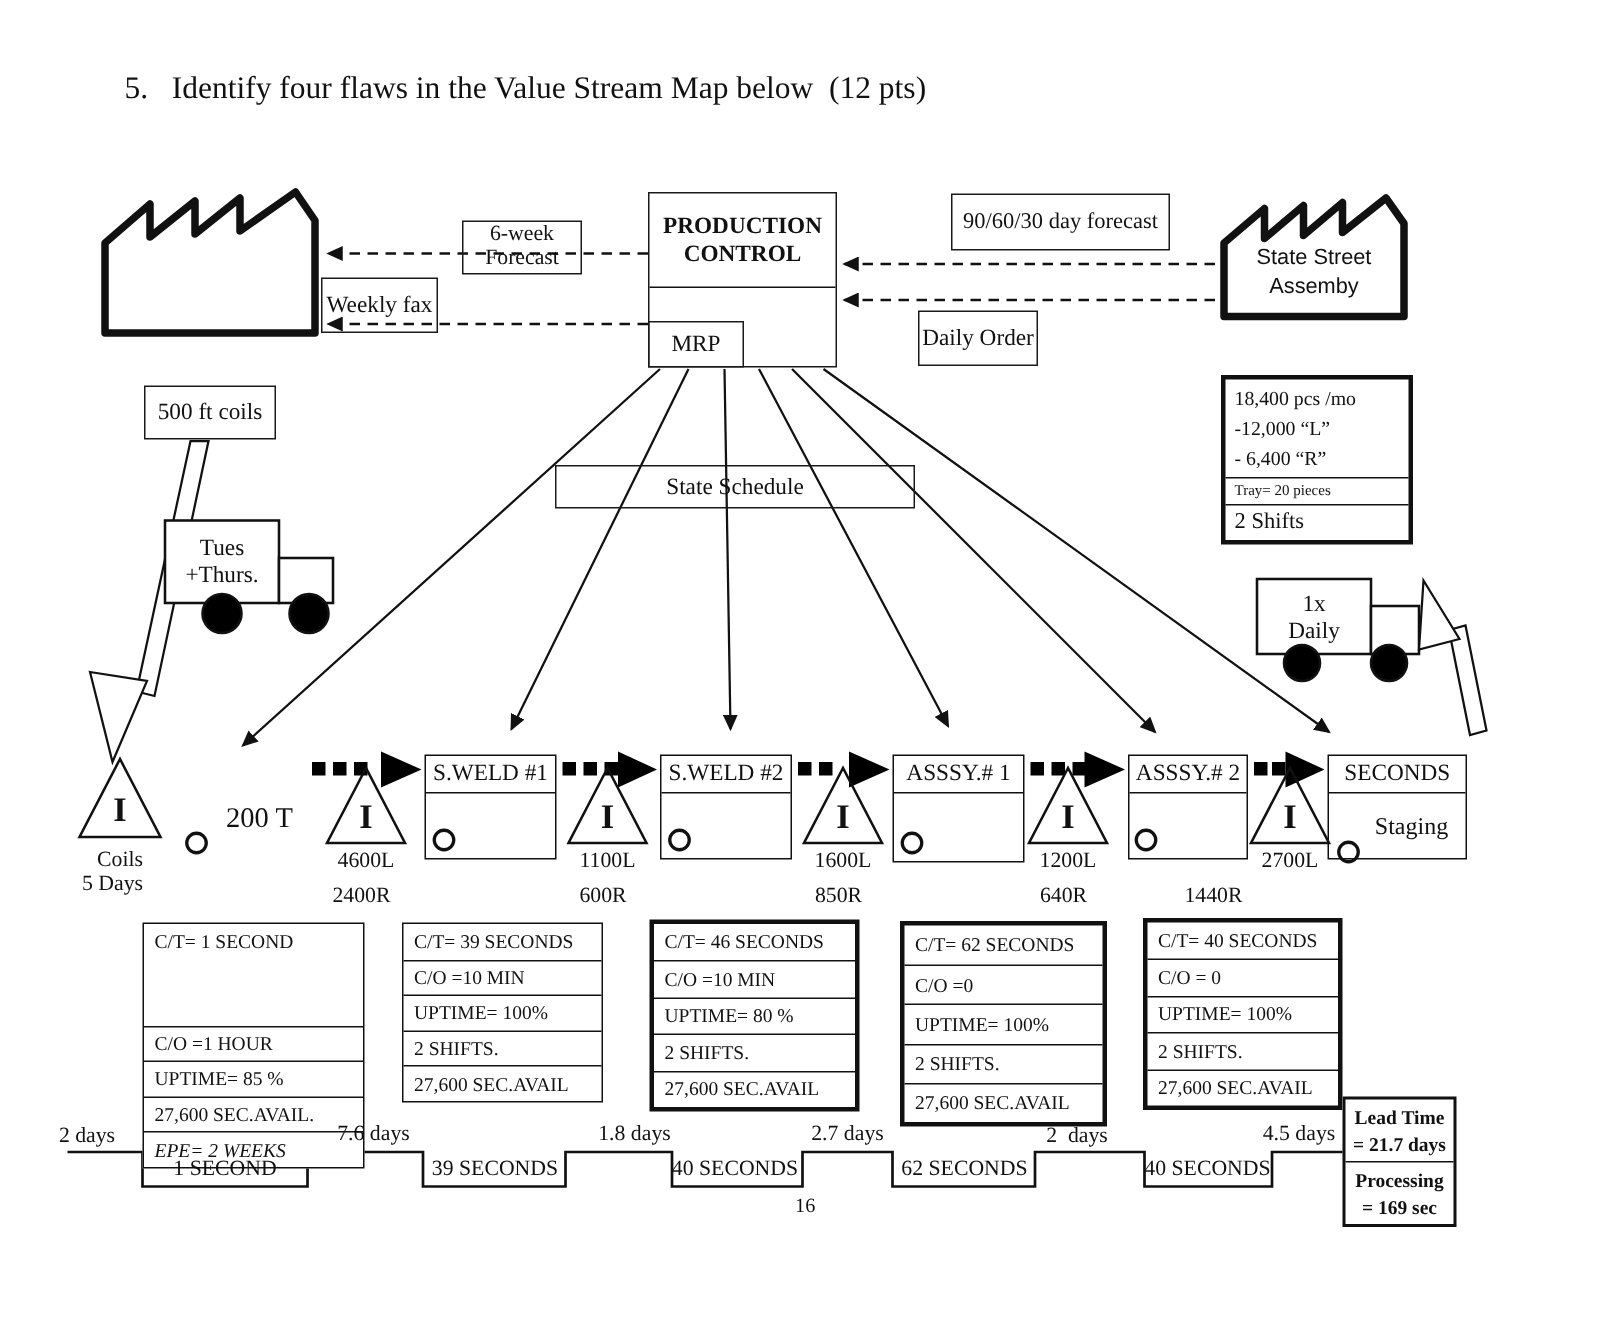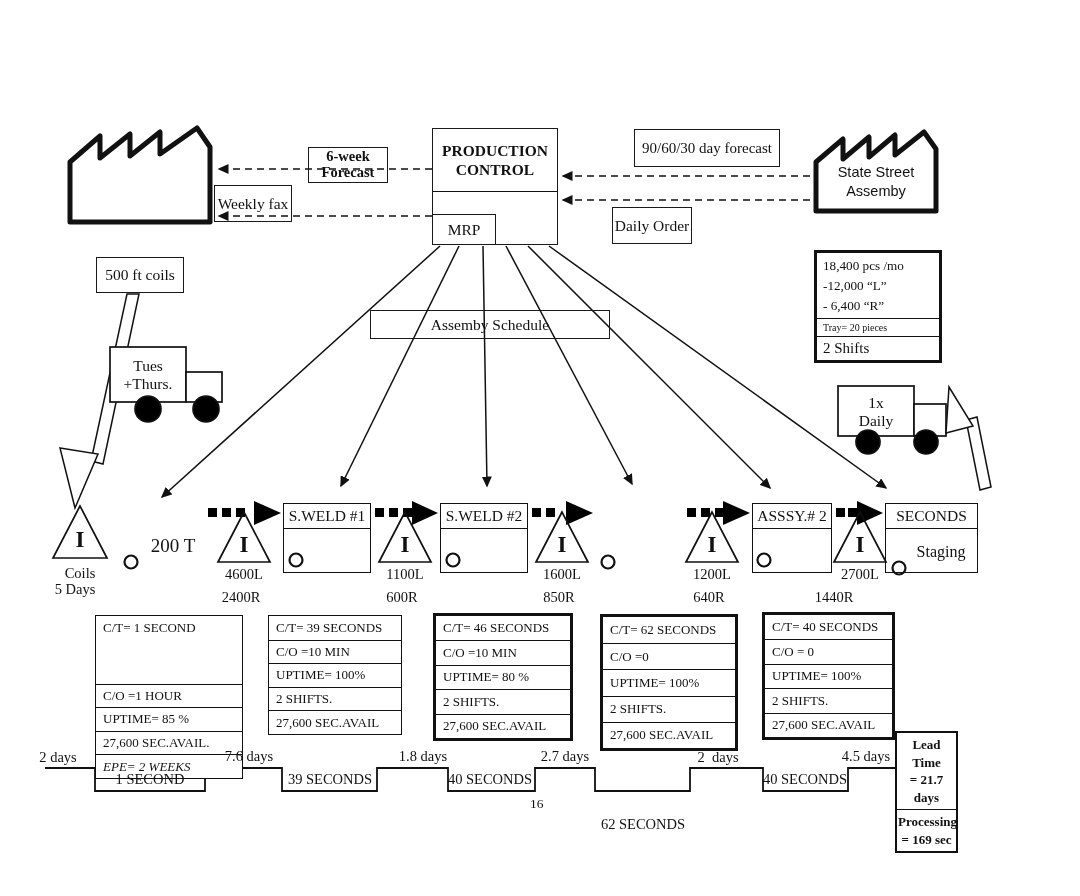--- a/index.html
+++ b/index.html
@@ -110,37 +110,38 @@
       <circle cx="296" cy="560" r="6.5"></circle>
       <circle cx="453" cy="560" r="6.5"></circle>
       <circle cx="608" cy="562" r="6.5"></circle>
       <circle cx="764" cy="560" r="6.5"></circle>
       <circle cx="899" cy="568" r="6.5"></circle>
     </g>
 
     <polyline fill="none" stroke="#111" stroke-width="1.8" points="45,768 95,768 95,791 205,791 205,768 282,768 282,791 377,791 377,768 448,768 448,791 535,791 535,768 595,768 595,791 690,791 690,768 763,768 763,791 848,791 848,768 897,768"></polyline>
   </svg>
 
+  <div class="abs" style="left:83px;top:46px;font-size:21px;">5.&nbsp;&nbsp;&nbsp;Identify four flaws in the Value Stream Map below&nbsp;&nbsp;(12 pts)</div>
 
   <div class="abs pre ctr sans" style="left:824px;top:163px;width:104px;font-size:14.5px;line-height:1.3;">State Street
 Assemby</div>
 
-  <div class="abs box pre ctr" style="left:308px;top:147px;width:80px;height:36px;font-size:14.5px;line-height:1.1;font-weight:bold;">6-week
+  <div class="abs box pre ctr" style="left:308px;top:147px;width:80px;height:36px;font-size:14.5px;line-height:1.1;">6-week
 Forecast</div>
   <div class="abs box ctr" style="left:214px;top:185px;width:78px;height:37px;font-size:15.5px;">Weekly fax</div>
   <div class="abs box ctr" style="left:634px;top:129px;width:146px;height:38px;font-size:15px;">90/60/30 day forecast</div>
   <div class="abs box ctr" style="left:612px;top:207px;width:80px;height:37px;font-size:15.5px;">Daily Order</div>
 
   <div class="abs box" style="left:432px;top:128px;width:126px;height:117px;">
     <div class="pre ctr" style="height:62px;border-bottom:1.6px solid #111;font-size:15.5px;line-height:1.25;font-weight:bold;">PRODUCTION
 CONTROL</div>
   </div>
   <div class="abs box ctr" style="left:432px;top:214px;width:64px;height:31px;font-size:15.5px;">MRP</div>
 
-  <div class="abs box ctr" style="left:370px;top:310px;width:240px;height:29px;font-size:15.5px;">Assemby Schedule</div>
+  <div class="abs box ctr" style="left:370px;top:310px;width:240px;height:29px;font-size:15.5px;">State Schedule</div>
 
   <div class="abs box ctr" style="left:96px;top:257px;width:88px;height:36px;font-size:15.5px;">500 ft coils</div>
 
   <div class="abs" style="left:814px;top:250px;width:128px;border:3px solid #111;box-sizing:border-box;background:#fff;">
     <div style="padding:3px 0 3px 6px;font-size:13.2px;line-height:1.5;">
       <div>18,400 pcs /mo</div>
       <div>-12,000 “L”</div>
       <div>- 6,400 “R”</div>
     </div>
     <div style="border-top:1.6px solid #111;padding:3px 0 3px 6px;font-size:10px;">Tray= 20 pieces</div>
@@ -155,20 +156,23 @@
   <div class="abs" style="left:141px;top:535px;width:64px;font-size:19px;text-align:center;">200 T</div>
 
   <div class="abs proc" style="left:283px;top:503px;width:88px;height:70px;">
     <div class="proc-title">S.WELD #1</div>
   </div>
 
   <div class="abs proc" style="left:440px;top:503px;width:88px;height:70px;">
     <div class="proc-title">S.WELD #2</div>
   </div>
 
+  <div class="abs proc" style="left:595px;top:503px;width:88px;height:72px;">
+    <div class="proc-title">ASSSY.# 1</div>
+  </div>
 
   <div class="abs proc" style="left:752px;top:503px;width:80px;height:70px;">
     <div class="proc-title">ASSSY.# 2</div>
   </div>
 
   <div class="abs proc" style="left:885px;top:503px;width:93px;height:70px;">
     <div class="proc-title">SECONDS</div>
   </div>
   <div class="abs" style="left:906px;top:543px;width:70px;font-size:16px;text-align:center;">Staging</div>
 
@@ -183,21 +187,21 @@
   <div class="abs tl-lbl" style="left:45px;top:581px;width:60px;">5 Days</div>
   <div class="abs tl-lbl" style="left:214px;top:566px;width:60px;">4600L</div>
   <div class="abs tl-lbl" style="left:211px;top:589px;width:60px;">2400R</div>
   <div class="abs tl-lbl" style="left:375px;top:566px;width:60px;">1100L</div>
   <div class="abs tl-lbl" style="left:372px;top:589px;width:60px;">600R</div>
   <div class="abs tl-lbl" style="left:532px;top:566px;width:60px;">1600L</div>
   <div class="abs tl-lbl" style="left:529px;top:589px;width:60px;">850R</div>
   <div class="abs tl-lbl" style="left:682px;top:566px;width:60px;">1200L</div>
   <div class="abs tl-lbl" style="left:679px;top:589px;width:60px;">640R</div>
   <div class="abs tl-lbl" style="left:830px;top:566px;width:60px;">2700L</div>
-  <div class="abs tl-lbl" style="left:804px;top:589px;width:60px;">1440R</div>
+  <div class="abs tl-lbl" style="left:779px;top:589px;width:60px;">1440R</div>
 
   <div class="abs dbox" style="left:95px;top:615px;width:148px;">
     <div class="drow" style="height:23.6px;">C/T= 1 SECOND</div>
     <div class="drow" style="height:23.6px;margin-top:44px;">C/O =1 HOUR</div>
     <div class="drow" style="height:23.6px;">UPTIME= 85 %</div>
     <div class="drow" style="height:23.6px;">27,600 SEC.AVAIL.</div>
     <div class="drow" style="height:23.6px;font-style:italic;">EPE= 2 WEEKS</div>
   </div>
   <div class="abs dbox" style="left:268px;top:615px;width:134px;">
     <div class="drow" style="height:23.6px;">C/T= 39 SECONDS</div>
@@ -231,24 +235,24 @@
   <div class="abs tl-lbl" style="left:28px;top:749px;width:60px;">2 days</div>
   <div class="abs tl-lbl" style="left:219px;top:748px;width:60px;">7.6 days</div>
   <div class="abs tl-lbl" style="left:393px;top:748px;width:60px;">1.8 days</div>
   <div class="abs tl-lbl" style="left:535px;top:748px;width:60px;">2.7 days</div>
   <div class="abs tl-lbl" style="left:688px;top:749px;width:60px;">2&nbsp; days</div>
   <div class="abs tl-lbl" style="left:836px;top:748px;width:60px;">4.5 days</div>
 
   <div class="abs tl-lbl" style="left:105px;top:771px;width:90px;">1 SECOND</div>
   <div class="abs tl-lbl" style="left:285px;top:771px;width:90px;">39 SECONDS</div>
   <div class="abs tl-lbl" style="left:445px;top:771px;width:90px;">40 SECONDS</div>
-  <div class="abs tl-lbl" style="left:598px;top:816px;width:90px;">62 SECONDS</div>
+  <div class="abs tl-lbl" style="left:598px;top:771px;width:90px;">62 SECONDS</div>
   <div class="abs tl-lbl" style="left:760px;top:771px;width:90px;">40 SECONDS</div>
 
-  <div class="abs" style="left:895px;top:731px;width:63px;border:2.2px solid #111;box-sizing:border-box;background:#fff;">
+  <div class="abs" style="left:895px;top:731px;width:76px;border:2.2px solid #111;box-sizing:border-box;background:#fff;">
     <div class="pre" style="border-bottom:1.8px solid #111;font-weight:bold;font-size:13px;line-height:1.35;text-align:center;padding:3px 1px;">Lead Time
 = 21.7 days</div>
     <div class="pre" style="font-weight:bold;font-size:13px;line-height:1.35;text-align:center;padding:3px 1px;">Processing
 = 169 sec</div>
   </div>
 
   <div class="abs" style="left:530px;top:796px;font-size:13.5px;">16</div>
 
 </div>
 

